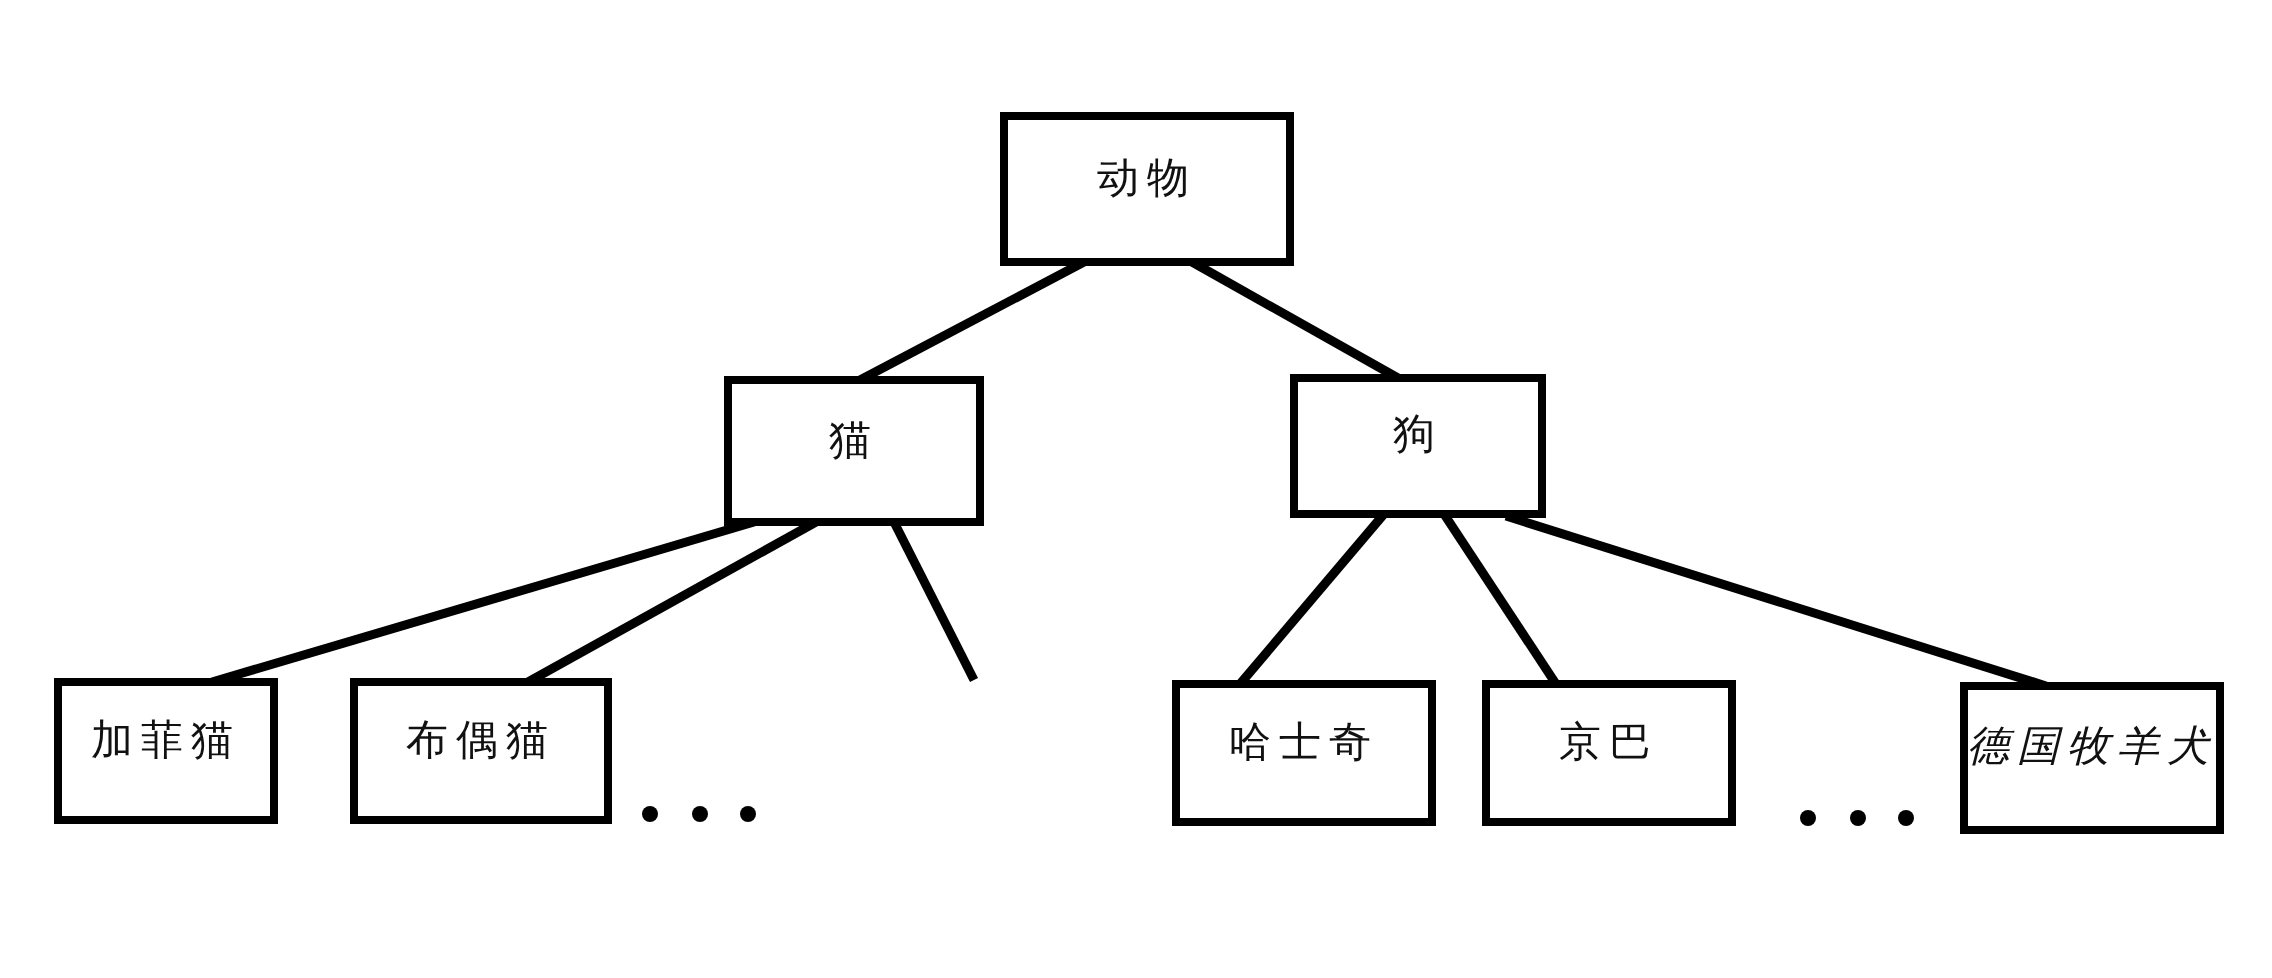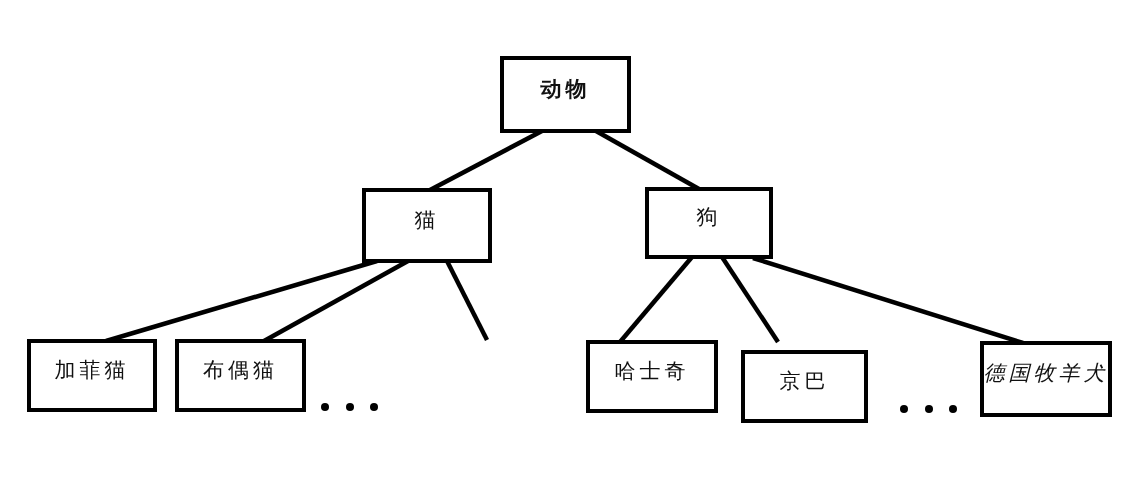--- a/index.html
+++ b/index.html
@@ -52,37 +52,37 @@
       <line x1="692" y1="257" x2="620" y2="342" stroke="#000000" stroke-width="4.5"></line>
       <line x1="722" y1="257" x2="778" y2="342" stroke="#000000" stroke-width="4.5"></line>
       <line x1="753" y1="258" x2="1023" y2="343" stroke="#000000" stroke-width="4.5"></line>
       <circle cx="325" cy="407" r="4" fill="#000000"></circle>
       <circle cx="350" cy="407" r="4" fill="#000000"></circle>
       <circle cx="374" cy="407" r="4" fill="#000000"></circle>
       <circle cx="904" cy="409" r="4" fill="#000000"></circle>
       <circle cx="929" cy="409" r="4" fill="#000000"></circle>
       <circle cx="953" cy="409" r="4" fill="#000000"></circle>
     </svg>
-<div class="node" style="left: 500px; top: 56px; width: 131px; height: 77px; font-weight: bold;">
+<div class="node" style="left: 500px; top: 56px; width: 147px; height: 77px;">
       <span class="node-label">动物</span>
     </div>
     <div class="node" style="left: 362px; top: 188px; width: 130px; height: 75px;">
       <span class="node-label">猫</span>
     </div>
     <div class="node" style="left: 645px; top: 187px; width: 128px; height: 72px;">
       <span class="node-label">狗</span>
     </div>
-    <div class="node" style="left: 27px; top: 339px; width: 130px; height: 73px;">
+    <div class="node" style="left: 27px; top: 339px; width: 112px; height: 73px;">
       <span class="node-label">加菲猫</span>
     </div>
     <div class="node" style="left: 175px; top: 339px; width: 131px; height: 73px;">
       <span class="node-label">布偶猫</span>
     </div>
     <div class="node" style="left: 586px; top: 340px; width: 132px; height: 73px;">
       <span class="node-label">哈士奇</span>
     </div>
-    <div class="node" style="left: 741px; top: 340px; width: 127px; height: 73px; margin-top: 10px;">
+    <div class="node" style="left: 741px; top: 340px; width: 127px; height: 73px;">
       <span class="node-label">京巴</span>
     </div>
     <div class="node" style="left: 980px; top: 341px; width: 132px; height: 76px; font-style: italic;">
       <span class="node-label">德国牧羊犬</span>
     </div>
   </div>
 
 </body></html>

